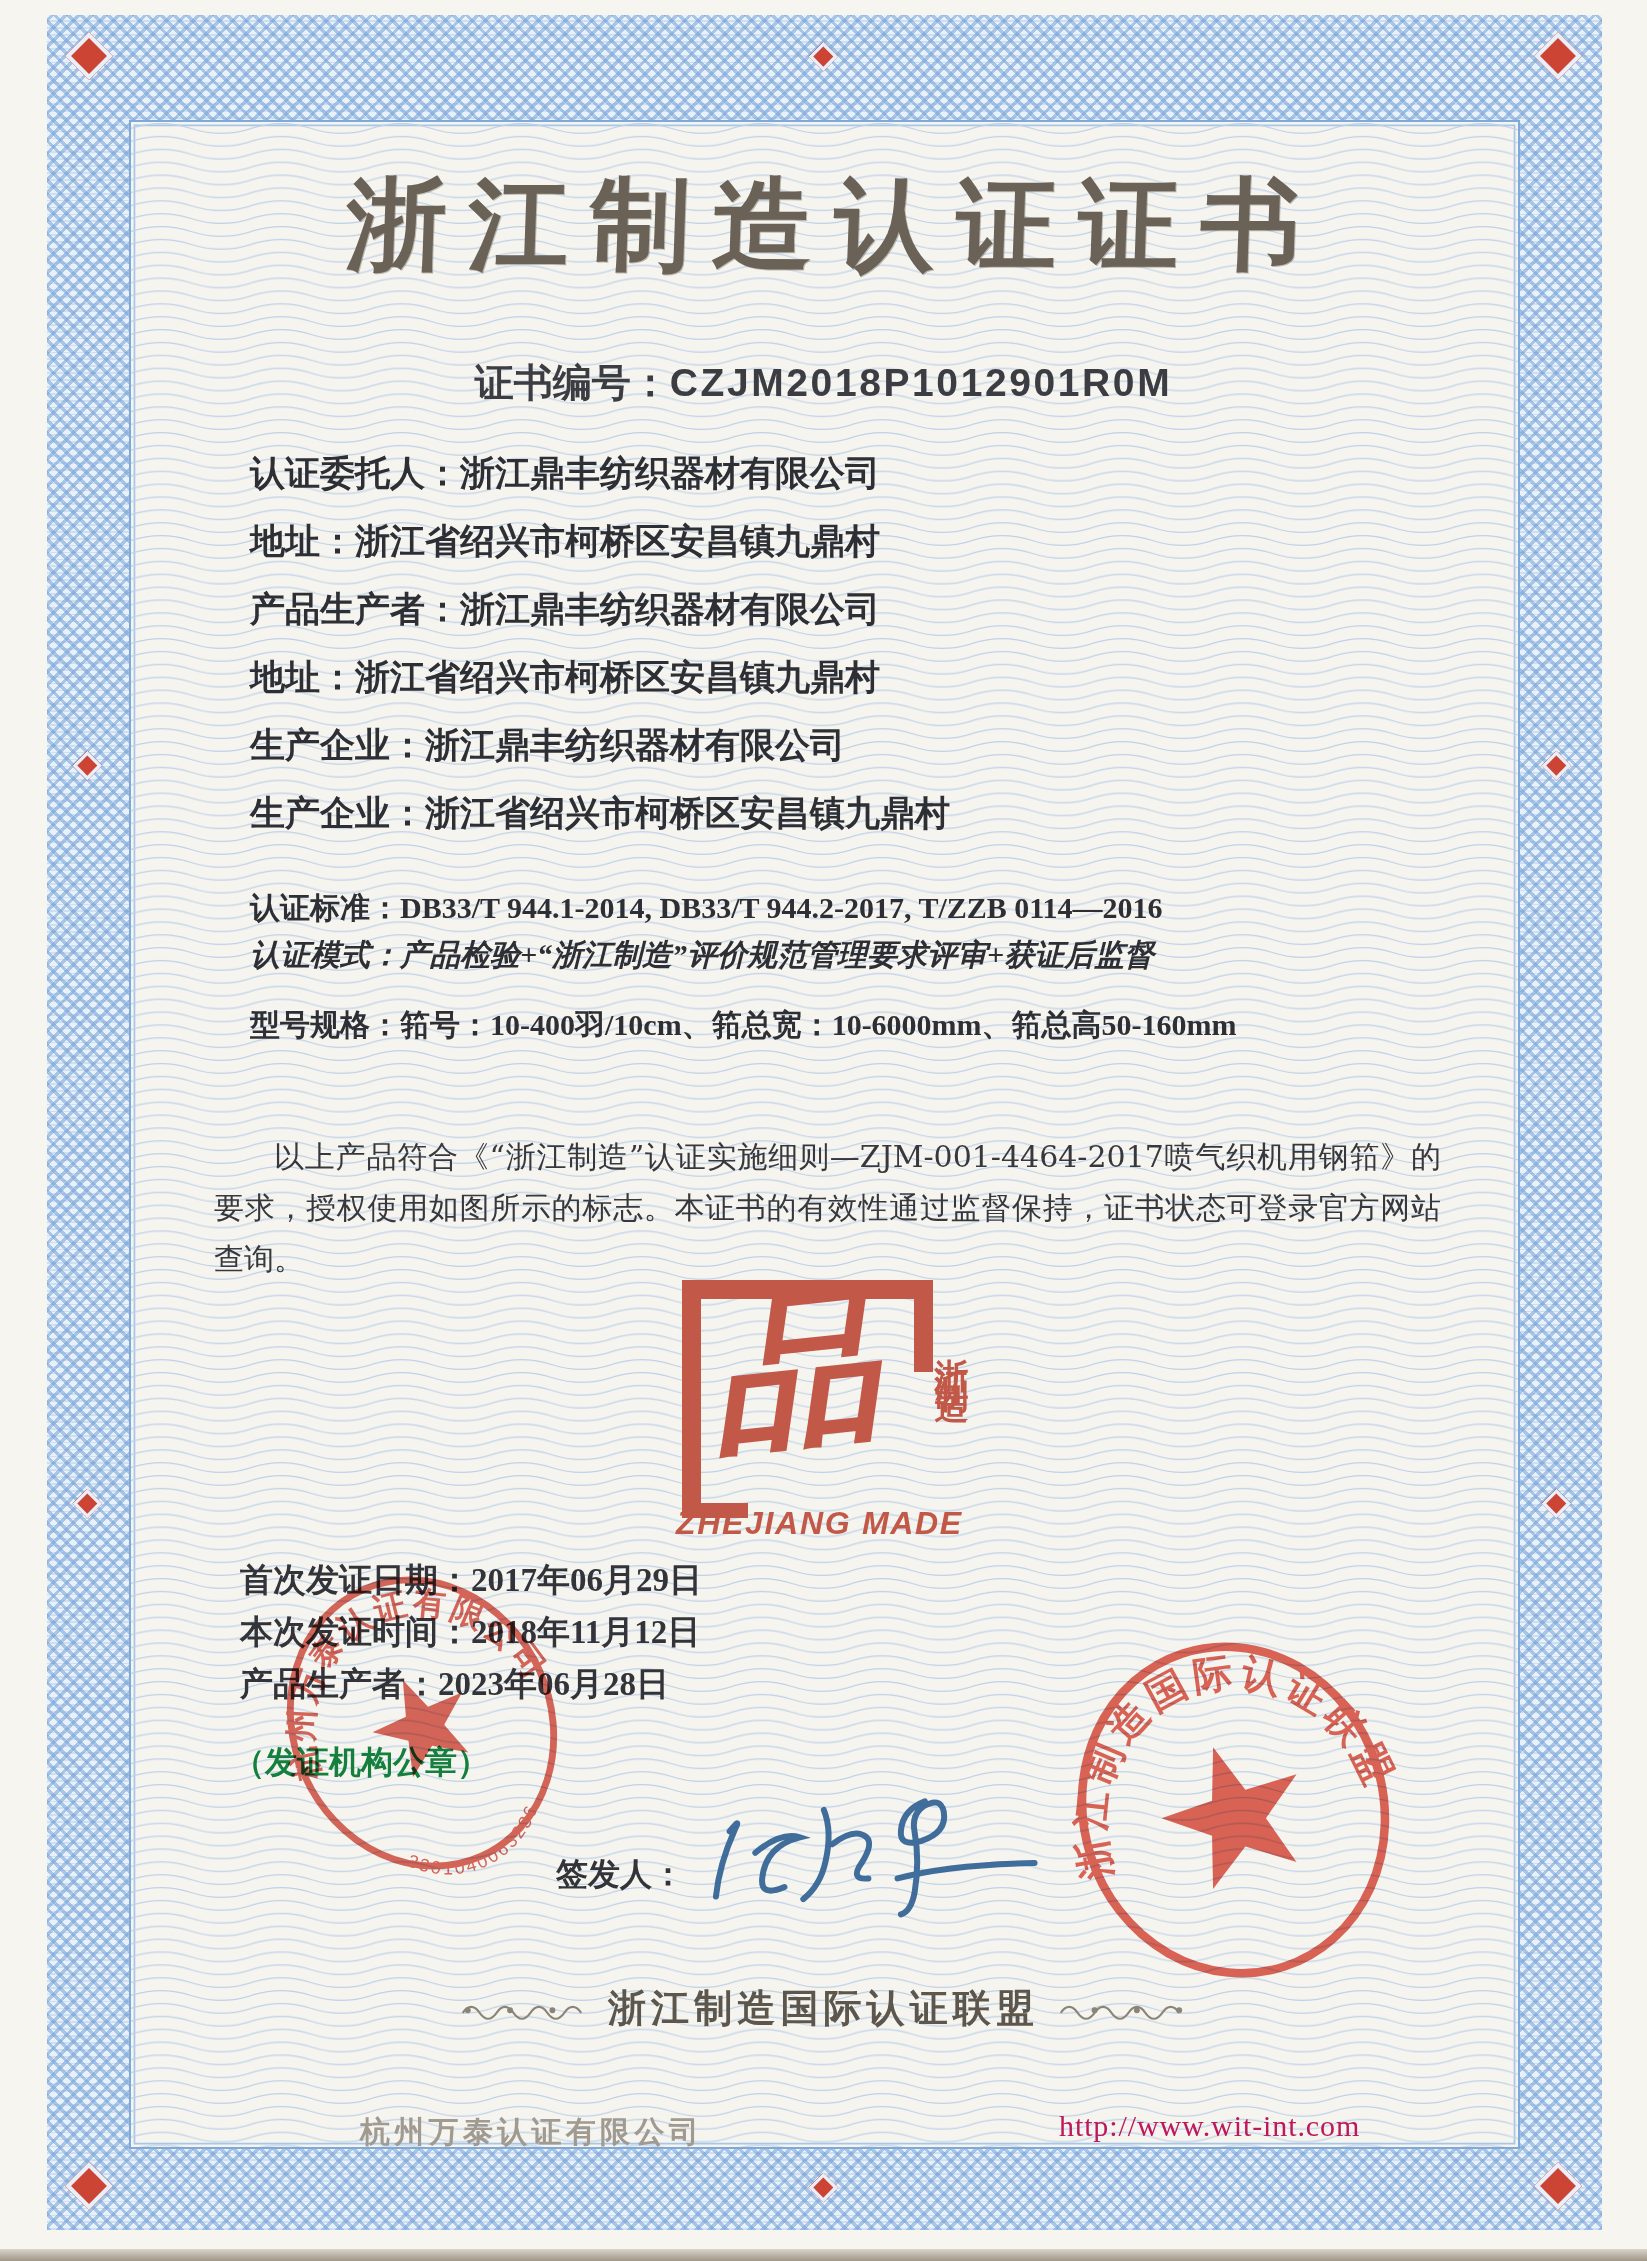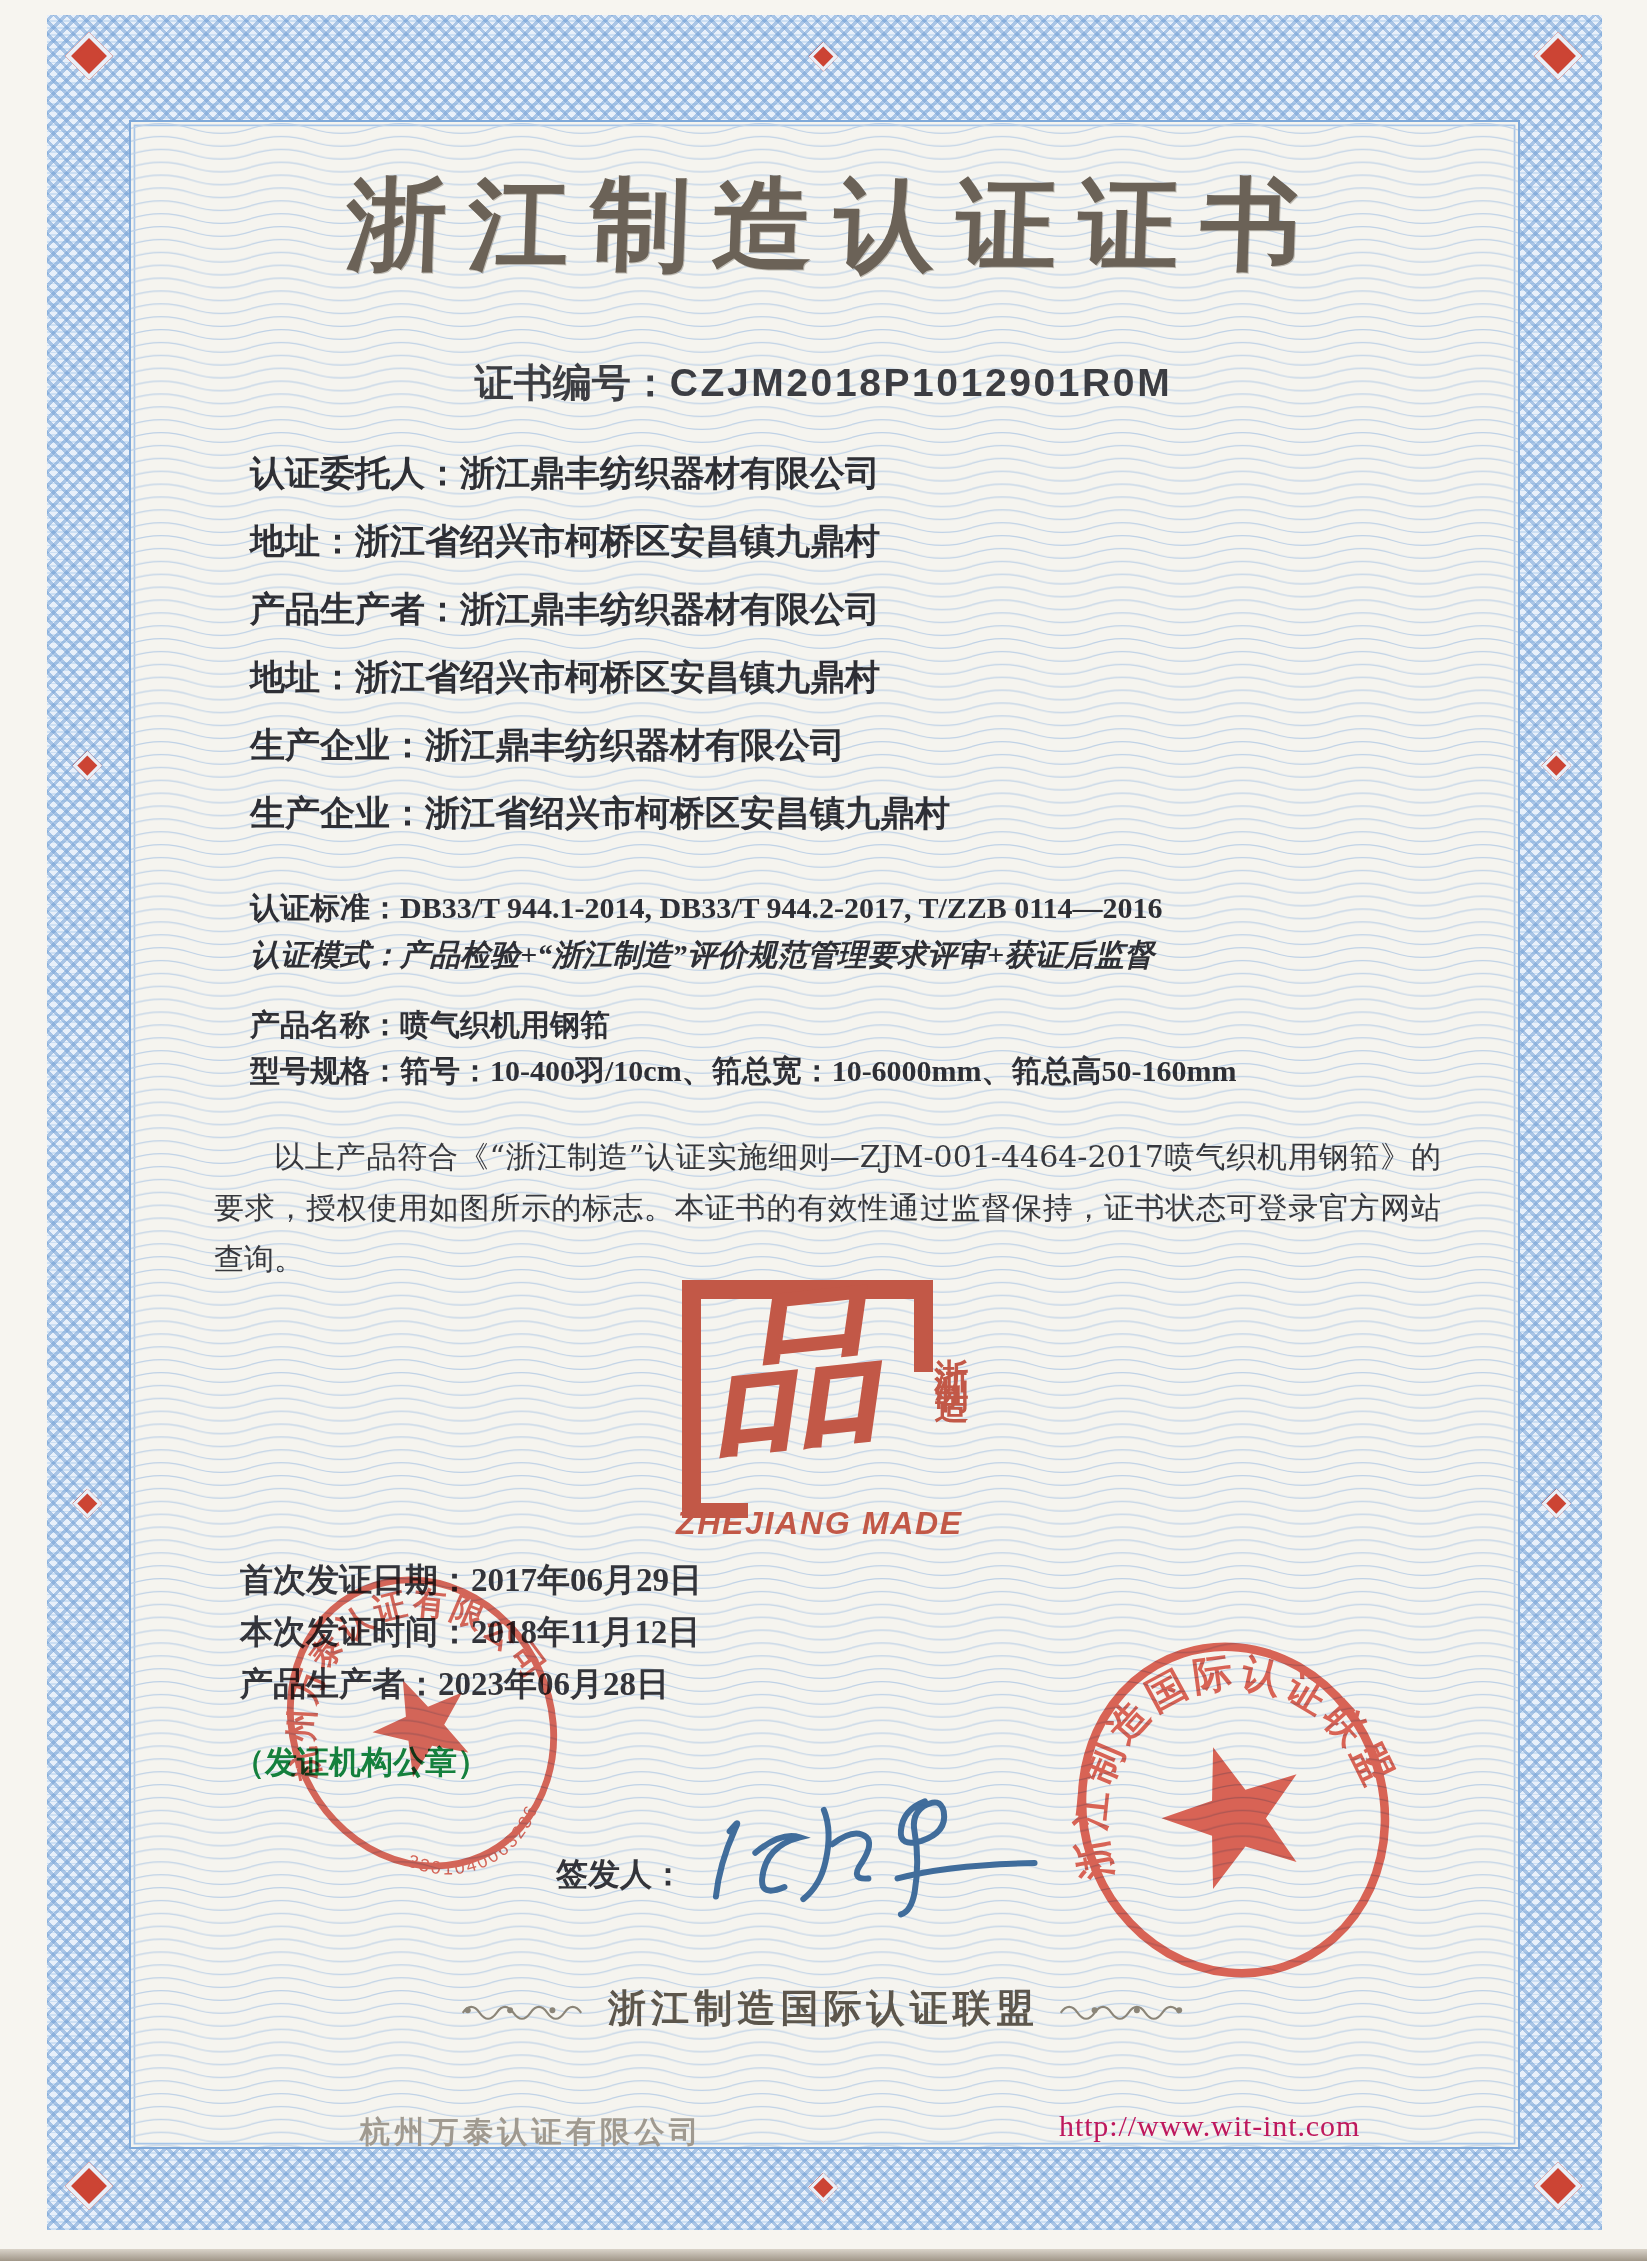--- a/index.html
+++ b/index.html
@@ -113,21 +113,20 @@
     <div class="fieldrow"><span>地址：</span><span>浙江省绍兴市柯桥区安昌镇九鼎村</span></div>
     <div class="fieldrow"><span>产品生产者：</span><span>浙江鼎丰纺织器材有限公司</span></div>
     <div class="fieldrow"><span>地址：</span><span>浙江省绍兴市柯桥区安昌镇九鼎村</span></div>
     <div class="fieldrow"><span>生产企业：</span><span>浙江鼎丰纺织器材有限公司</span></div>
     <div class="fieldrow"><span>生产企业：</span><span>浙江省绍兴市柯桥区安昌镇九鼎村</span></div>
   </div>
 
   <div class="specs">
     <div class="specrow sp1"><span>认证标准：</span><span>DB33/T 944.1-2014, DB33/T 944.2-2017, T/ZZB 0114—2016</span></div>
     <div class="specrow sp2"><span>认证模式：</span><span>产品检验+“浙江制造”评价规范管理要求评审+获证后监督</span></div>
-    <div class="specrow sp3"><span>产品名称：</span><span>喷气织机用钢筘</span></div>
     <div class="specrow"><span>型号规格：</span><span>筘号：10-400羽/10cm、筘总宽：10-6000mm、筘总高50-160mm</span></div>
   </div>
 
   <div class="statement">以上产品符合《“浙江制造”认证实施细则—ZJM-001-4464-2017喷气织机用钢筘》的要求，授权使用如图所示的标志。本证书的有效性通过监督保持，证书状态可登录官方网站查询。</div>
 
   <div class="logo">
     <div class="logo-frame">
       <div class="logo-stub-right"></div>
       <div class="logo-stub-bottom"></div>
     </div>

